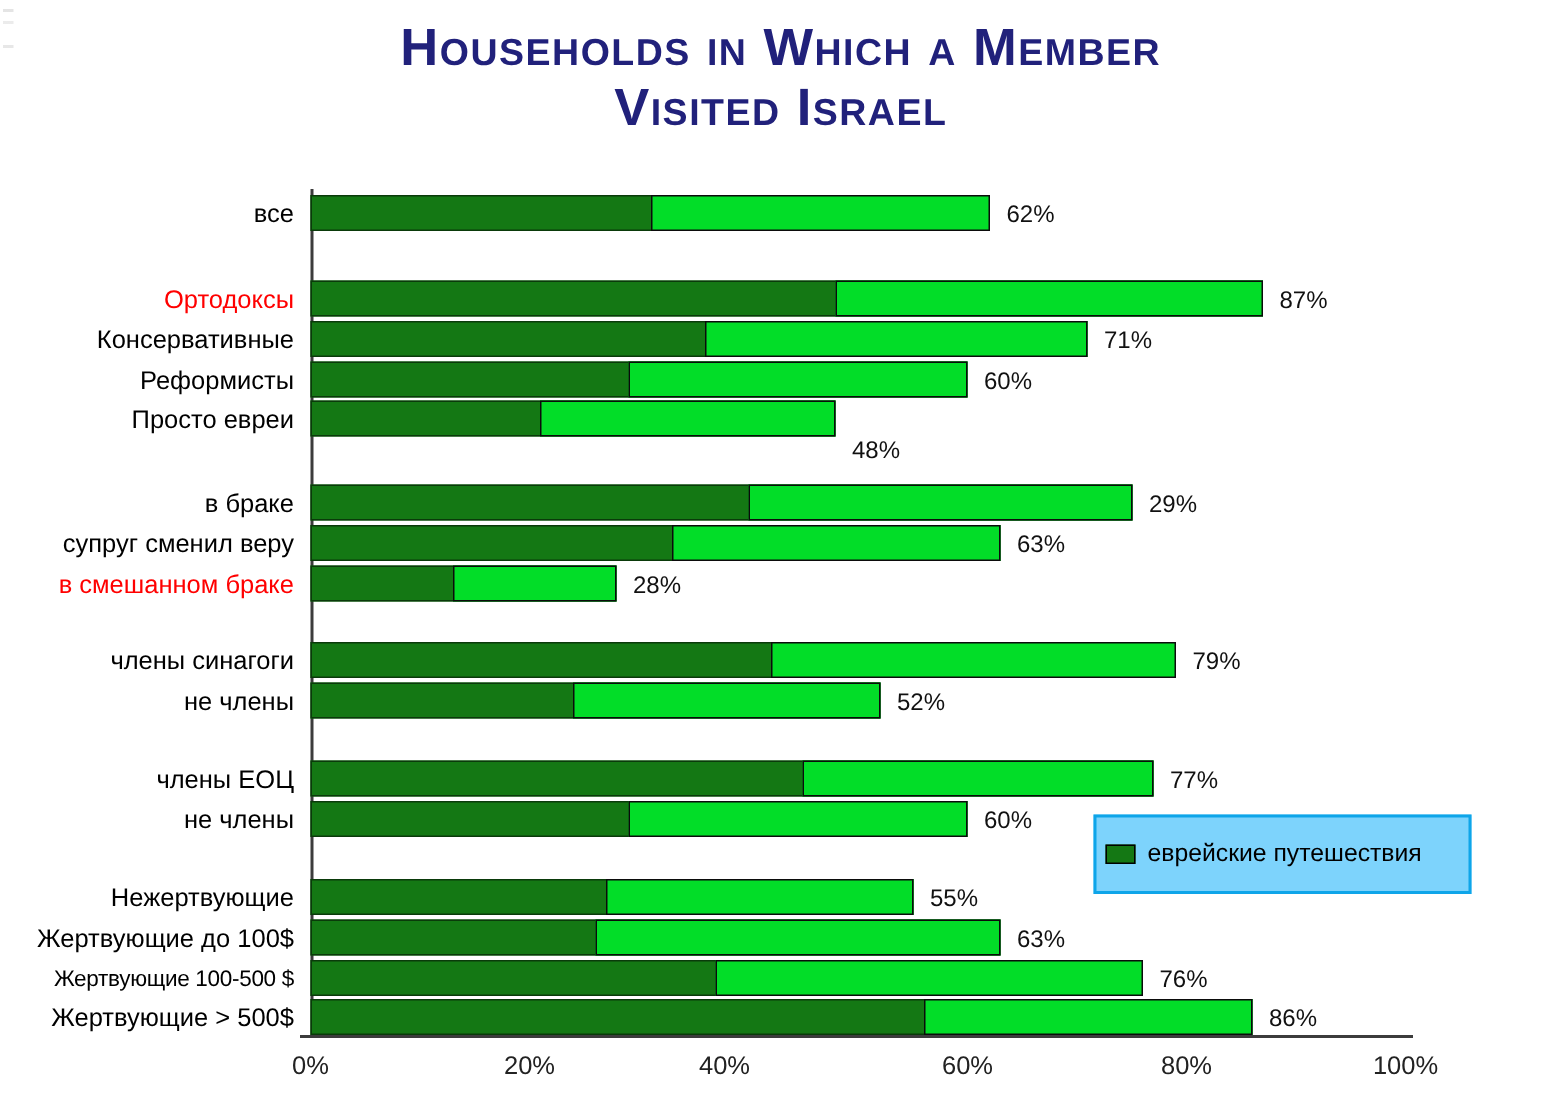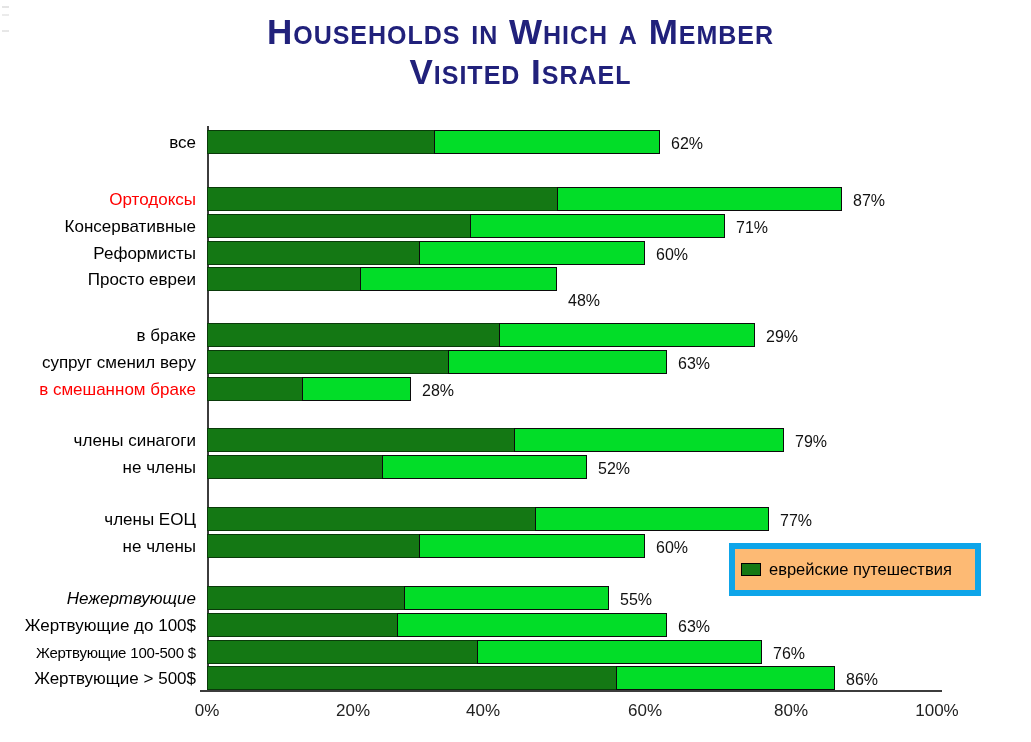--- a/index.html
+++ b/index.html
@@ -36,21 +36,21 @@
   }
   .val-label{
     position:absolute;font-size:16px;color:#111;white-space:nowrap;
   }
   .tick-label{
     position:absolute;width:70px;text-align:center;font-size:17px;color:#222;top:701px;
   }
   
   .legend{
     position:absolute;left:729px;top:543px;width:252px;height:53px;
-    background:#fdba74;border:6px solid #0ea5e9;box-sizing:border-box;
+    background:#7dd3fc;border:2px solid #0ea5e9;box-sizing:border-box;
     display:flex;flex-direction:column;justify-content:center;gap:3px;padding:3px 6px;
   }
   .legend-entry{display:flex;align-items:center;gap:8px;}
   .swatch{width:20px;height:13px;border:1px solid #000;box-sizing:border-box;flex:0 0 auto;}
   .legend-label{font-size:16.5px;color:#000;white-space:nowrap;}
   .note{
     position:absolute;left:714px;top:605px;width:312px;text-align:center;
     font-size:15.5px;font-weight:bold;color:#000;white-space:nowrap;
   }
   
@@ -126,21 +126,21 @@
       <div class="row-label" style="top: 508px; height: 24px; line-height: 24px;">члены ЕОЦ</div>
       <div class="bar" style="left: 207px; top: 507px; width: 562px; height: 24px; background: rgb(20, 120, 20);">
         <div class="light" style="left: 58.4416%; background: rgb(2, 221, 40);"></div>
       </div>
       <div class="val-label" style="left: 780px; top: 509px; height: 24px; line-height: 24px;">77%</div>
       <div class="row-label" style="top: 534.8px; height: 24px; line-height: 24px;">не члены</div>
       <div class="bar" style="left: 207px; top: 533.8px; width: 438px; height: 24px; background: rgb(20, 120, 20);">
         <div class="light" style="left: 48.3333%; background: rgb(2, 221, 40);"></div>
       </div>
       <div class="val-label" style="left: 656px; top: 535.8px; height: 24px; line-height: 24px;">60%</div>
-      <div class="row-label" style="top: 587px; height: 24px; line-height: 24px; font-style: italic;">Нежертвующие</div>
+      <div class="row-label" style="top: 587px; height: 24px; line-height: 24px;">Нежертвующие</div>
       <div class="bar" style="left: 207px; top: 586px; width: 402px; height: 24px; background: rgb(20, 120, 20);">
         <div class="light" style="left: 49.0909%; background: rgb(2, 221, 40);"></div>
       </div>
       <div class="val-label" style="left: 620px; top: 588px; height: 24px; line-height: 24px;">55%</div>
       <div class="row-label" style="top: 613.8px; height: 24px; line-height: 24px;">Жертвующие до 100$</div>
       <div class="bar" style="left: 207px; top: 612.8px; width: 460px; height: 24px; background: rgb(20, 120, 20);">
         <div class="light" style="left: 41.2698%; background: rgb(2, 221, 40);"></div>
       </div>
       <div class="val-label" style="left: 678px; top: 614.8px; height: 24px; line-height: 24px;">63%</div>
       <div class="row-label compact" style="top: 640.6px; height: 24px; line-height: 24px;">Жертвующие 100-500 $</div>

